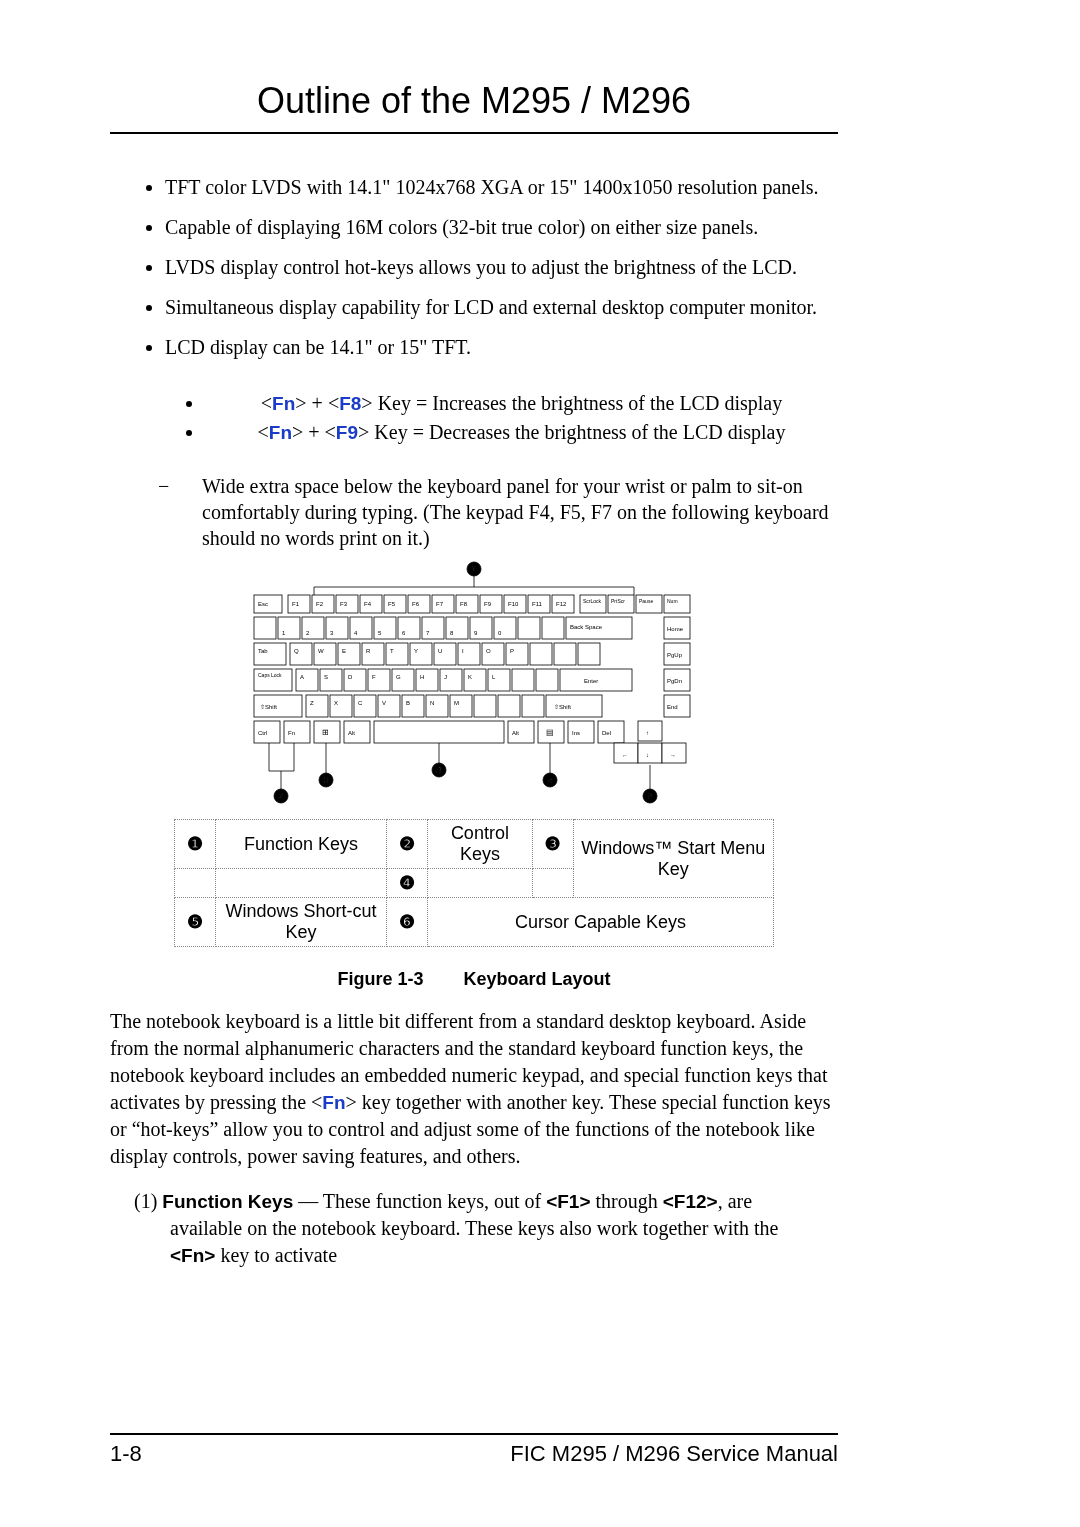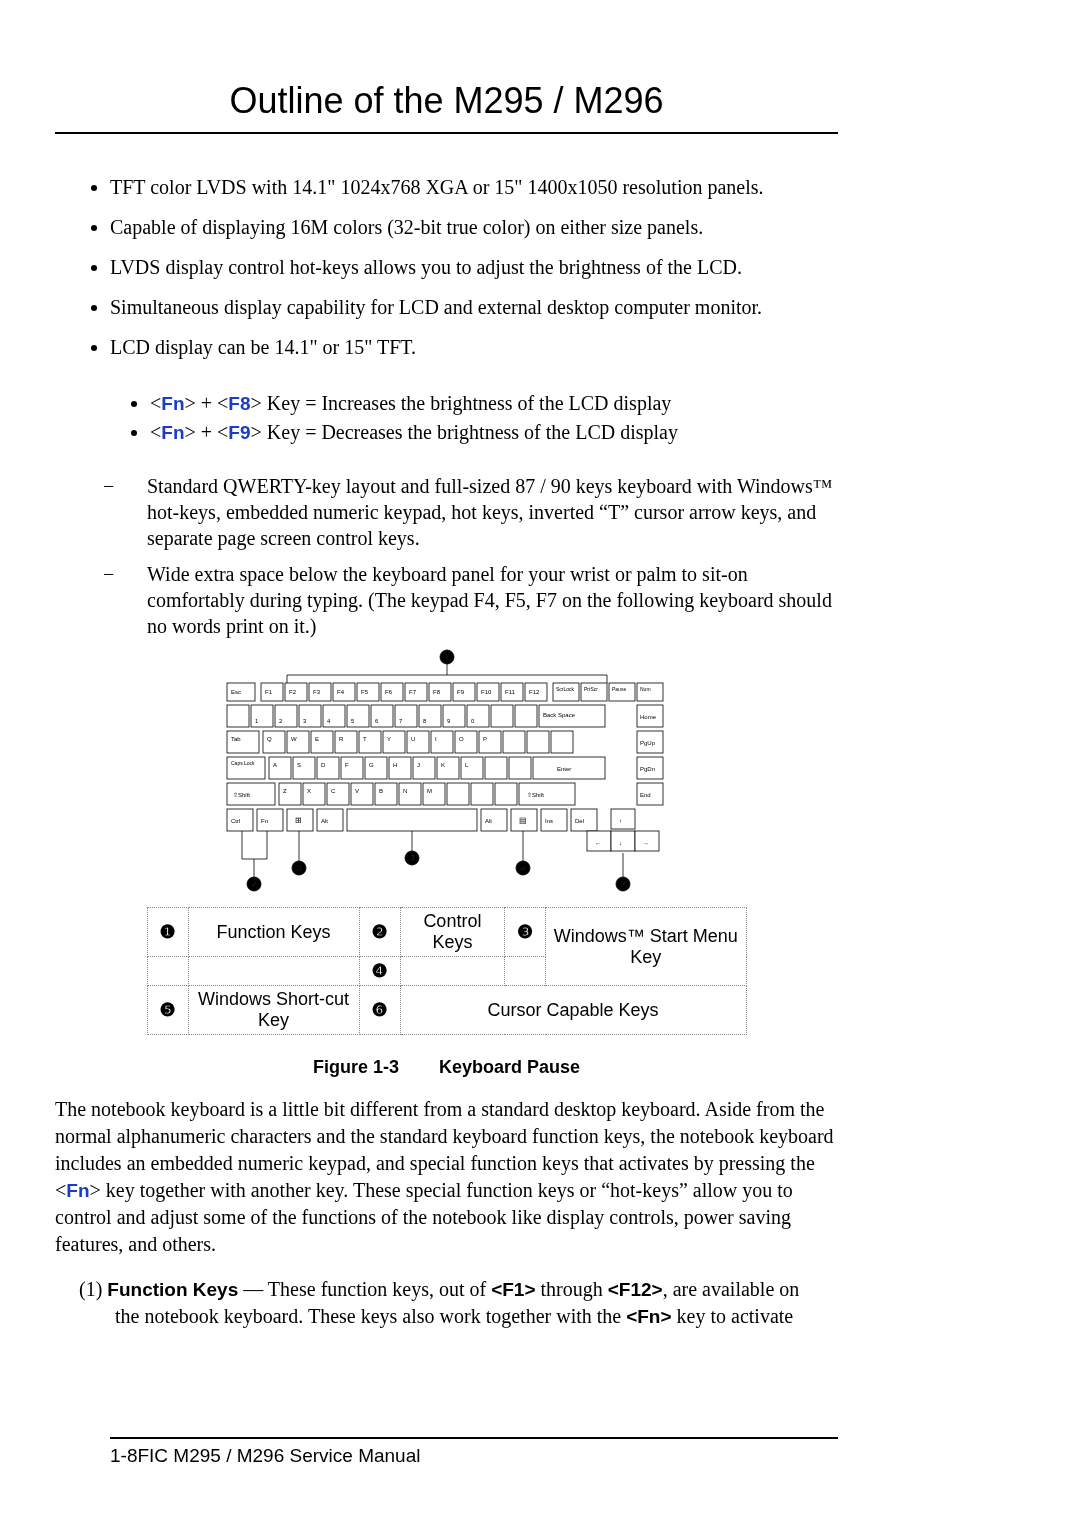--- a/index.html
+++ b/index.html
@@ -6,21 +6,21 @@
     margin: 0;
     background: #fff;
     font-family: "Times New Roman", Times, serif;
     color: #000;
   }
   .page {
     width: 948px;
     height: 1527px;
     position: relative;
     box-sizing: border-box;
-    padding: 80px 110px 60px 55px;
+    padding: 80px 110px 60px 110px;
   }
   .title {
     font-family: Arial, Helvetica, sans-serif;
     font-size: 36px;
     text-align: center;
     padding-bottom: 10px;
   }
   .title-rule {
     border: none;
     border-top: 2px solid #000;
@@ -44,20 +44,21 @@
   .fnkey {
     color: #1a3cc9;
     font-weight: bold;
     font-family: Arial, Helvetica, sans-serif;
     font-size: 19px;
   }
   ul.inner-list {
     list-style-type: disc;
     padding-left: 95px;
     margin: 6px 0 28px 0;
+    text-align: center;
   }
   ul.inner-list li {
     font-size: 20px;
     line-height: 1.3;
     margin-bottom: 2px;
   }
   .section-h {
     font-family: Arial, Helvetica, sans-serif;
     font-size: 20px;
     margin: 0 0 8px 0;
@@ -122,22 +123,23 @@
     right: 110px;
     bottom: 60px;
   }
   .footer-rule {
     border: none;
     border-top: 2px solid #000;
     margin: 0 0 6px 0;
   }
   .footer-row {
     display: flex;
-    font-family: Arial, Helvetica, sans-serif;
-    font-size: 19px;
+    justify-content: space-between;
+    font-family: Arial, Helvetica, sans-serif;
+    font-size: 22px;
   }
 </style>
 </head>
 <body>
 
 <div class="page">
 
   <div class="title">Outline of the M295 / M296</div>
   <hr class="title-rule">
 
@@ -150,21 +152,20 @@
   </ul>
 
 
   <ul class="inner-list">
     <li><span>&lt;</span><span class="fnkey">Fn</span><span>&gt;</span><span> + &lt;</span><span class="fnkey">F8</span><span>&gt;  Key = Increases the brightness of the LCD display</span></li>
     <li><span>&lt;</span><span class="fnkey">Fn</span><span>&gt;</span><span> + &lt;</span><span class="fnkey">F9</span><span>&gt;  Key = Decreases the brightness of the LCD display</span></li>
   </ul>
 
 
   <ul class="dash-list">
-    <li>Standard QWERTY-key layout and full-sized 87 / 90 keys keyboard with Windows™ hot-keys, embedded numeric keypad, hot keys, inverted “T” cursor arrow keys, and separate page screen control keys.</li>
     <li>Wide extra space below the keyboard panel for your wrist or palm to sit-on comfortably during typing. (The keypad F4, F5, F7 on the following keyboard should no words print on it.)</li>
   </ul>
 
   <svg class="kbd-diagram" width="520" height="250" viewBox="0 0 520 250">
     <g font-family="Arial" font-size="6" fill="#000" stroke="#000" stroke-width="0.8">
 
       <circle cx="260" cy="8" r="7" fill="#000"></circle>
         <text x="260" y="11" text-anchor="middle" fill="#fff" font-size="9">1</text>
       <line x1="260" y1="15" x2="260" y2="26"></line>
       <line x1="100" y1="26" x2="420" y2="26"></line>
@@ -392,21 +393,21 @@
     <tr>
       <td class="num">❺</td>
       <td>Windows Short-cut Key</td>
       <td class="num">❻</td>
       <td colspan="3">Cursor Capable Keys</td>
     </tr>
   </tbody>
     </table>
 
   <div class="caption">
-    <span class="clabel">Figure 1-3</span><span>Keyboard Pause</span>
+    <span class="clabel">Figure 1-3</span><span>Keyboard Layout</span>
   </div>
 
   <p class="body">
     <span>The notebook keyboard is a little bit different from a standard desktop keyboard. Aside from the normal alphanumeric characters and the standard keyboard function keys, the notebook keyboard includes an embedded numeric keypad, and special function keys that activates by pressing the &lt;</span><span class="fnkey">Fn</span><span>&gt; key together with another key. These special function keys or “hot-keys” allow you to control and adjust some of the functions of the notebook like display controls, power saving features, and others.</span>
   </p>
 
   <p class="numlist">
     <span>(1)  </span><span class="bold-sans">Function Keys</span><span> — These function keys, out of </span><span class="bold-sans">&lt;F1&gt;</span><span> through </span><span class="bold-sans">&lt;F12&gt;</span><span>, are available on the notebook keyboard. These keys also work together with the </span><span class="bold-sans">&lt;Fn&gt;</span><span> key to activate</span>
   </p>
 

